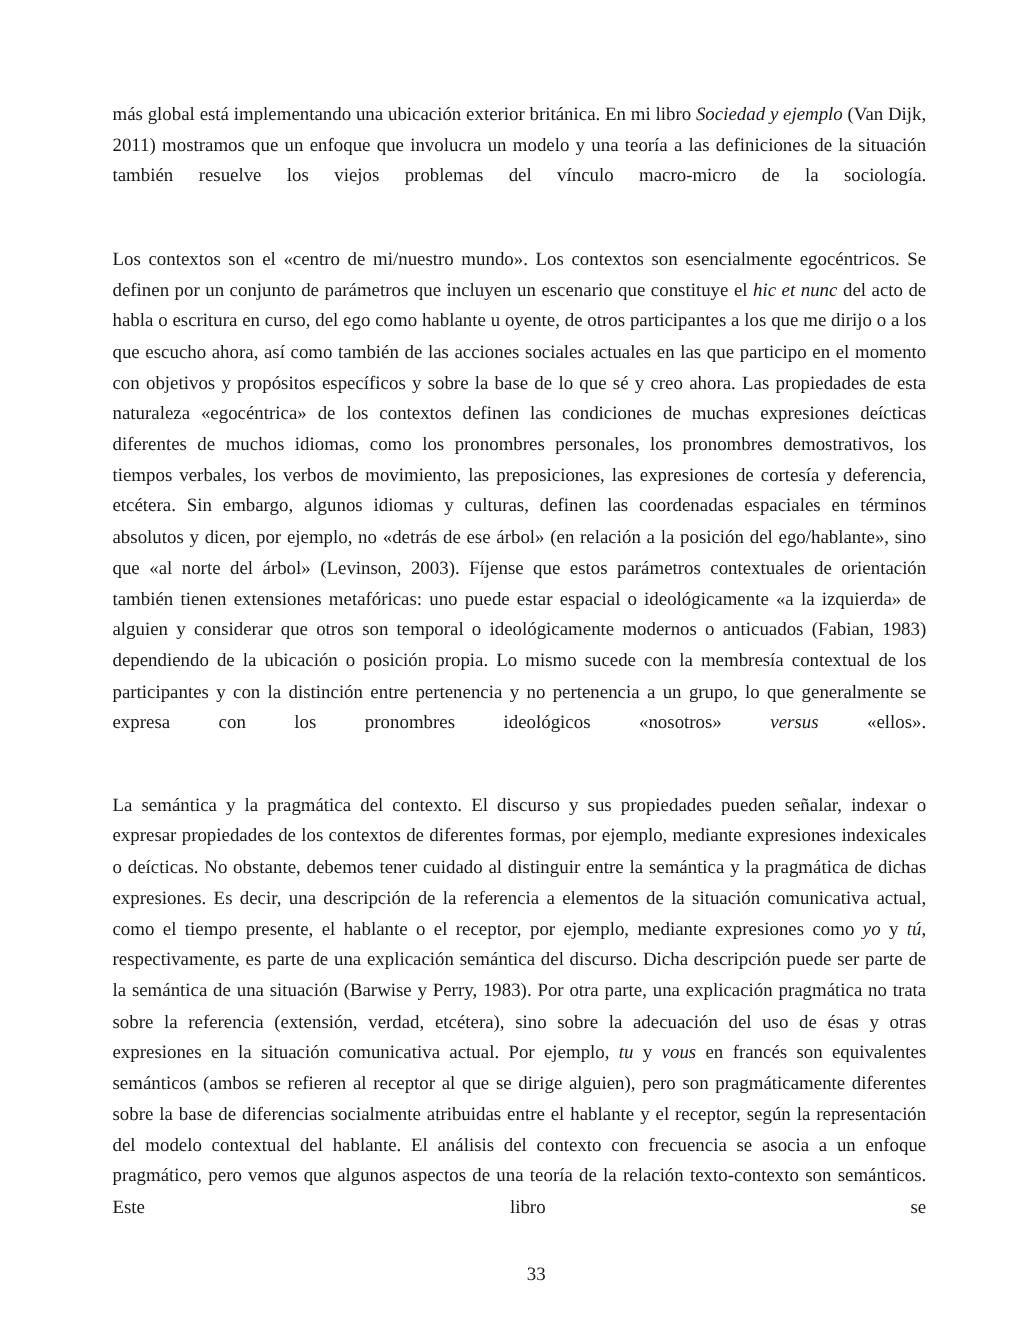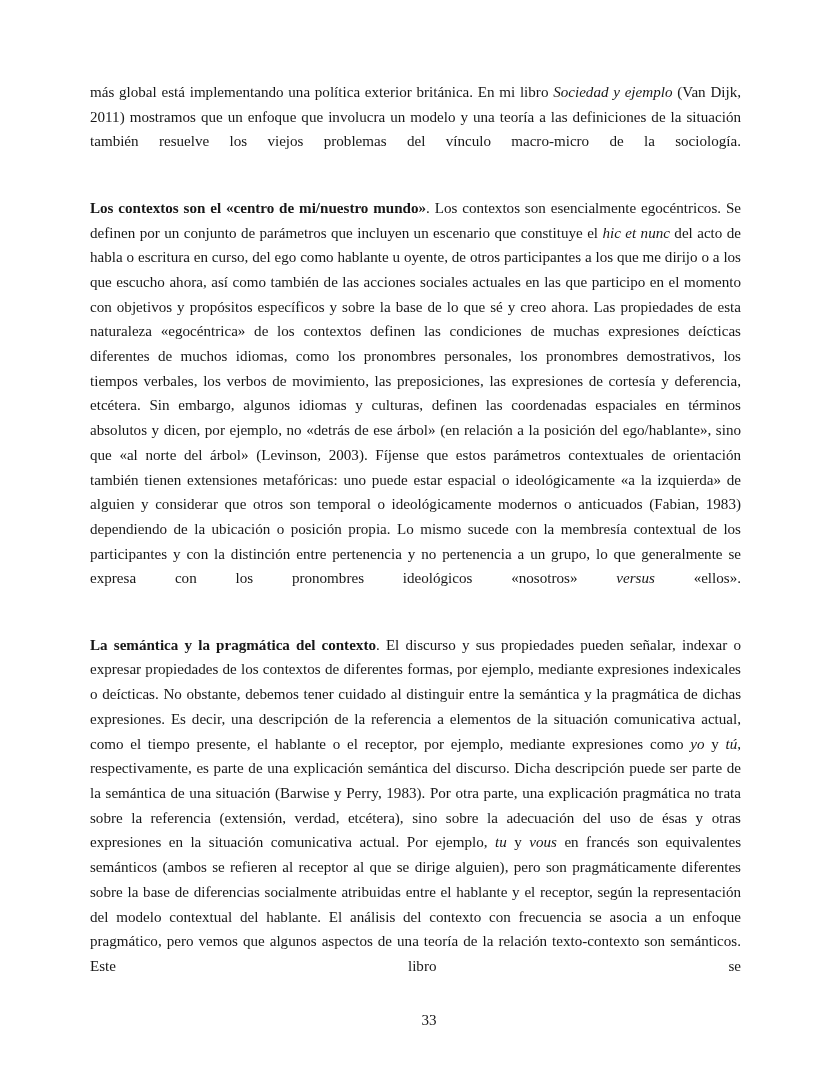--- a/index.html
+++ b/index.html
@@ -37,21 +37,21 @@
   p.para:last-child {
     margin-bottom: 0;
   }
   
   p.para::after {
     content: "";
     display: inline-block;
     width: 100%;
   }
   .runin {
-    font-weight: bold;
+    font-weight: normal;
   }
   .ital {
     font-style: italic;
   }
   .page-number {
     position: absolute;
     left: 15px;
     top: 1008px;
     width: 828px;
     text-align: center;
@@ -60,20 +60,20 @@
     color: #171717;
     font-family: "Liberation Serif", "DejaVu Serif", serif;
   }
 </style>
 </head>
 <body>
 
 <div class="page">
 
   <div class="text-block" id="body-text-block">
-      <p class="para"><span>más global está implementando una política exterior británica. En mi libro </span><span class="ital">Sociedad y ejemplo</span><span> (Van Dijk, 2011) mostramos que un enfoque que involucra un modelo y una teoría a las definiciones de la situación también resuelve los viejos problemas del vínculo macro-micro de la sociología.</span></p>
+      <p class="para"><span>más global está implementando una ubicación exterior británica. En mi libro </span><span class="ital">Sociedad y ejemplo</span><span> (Van Dijk, 2011) mostramos que un enfoque que involucra un modelo y una teoría a las definiciones de la situación también resuelve los viejos problemas del vínculo macro-micro de la sociología.</span></p>
       <p class="para"><span class="runin">Los contextos son el «centro de mi/nuestro mundo»</span><span>. Los contextos son esencialmente egocéntricos. Se definen por un conjunto de parámetros que incluyen un escenario que constituye el </span><span class="ital">hic et nunc</span><span> del acto de habla o escritura en curso, del ego como hablante u oyente, de otros participantes a los que me dirijo o a los que escucho ahora, así como también de las acciones sociales actuales en las que participo en el momento con objetivos y propósitos específicos y sobre la base de lo que sé y creo ahora. Las propiedades de esta naturaleza «egocéntrica» de los contextos definen las condiciones de muchas expresiones deícticas diferentes de muchos idiomas, como los pronombres personales, los pronombres demostrativos, los tiempos verbales, los verbos de movimiento, las preposiciones, las expresiones de cortesía y deferencia, etcétera. Sin embargo, algunos idiomas y culturas, definen las coordenadas espaciales en términos absolutos y dicen, por ejemplo, no «detrás de ese árbol» (en relación a la posición del ego/hablante», sino que «al norte del árbol» (Levinson, 2003). Fíjense que estos parámetros contextuales de orientación también tienen extensiones metafóricas: uno puede estar espacial o ideológicamente «a la izquierda» de alguien y considerar que otros son temporal o ideológicamente modernos o anticuados (Fabian, 1983) dependiendo de la ubicación o posición propia. Lo mismo sucede con la membresía contextual de los participantes y con la distinción entre pertenencia y no pertenencia a un grupo, lo que generalmente se expresa con los pronombres ideológicos «nosotros» </span><span class="ital">versus</span><span> «ellos».</span></p>
       <p class="para"><span class="runin">La semántica y la pragmática del contexto</span><span>. El discurso y sus propiedades pueden señalar, indexar o expresar propiedades de los contextos de diferentes formas, por ejemplo, mediante expresiones indexicales o deícticas. No obstante, debemos tener cuidado al distinguir entre la semántica y la pragmática de dichas expresiones. Es decir, una descripción de la referencia a elementos de la situación comunicativa actual, como el tiempo presente, el hablante o el receptor, por ejemplo, mediante expresiones como </span><span class="ital">yo</span><span> y </span><span class="ital">tú</span><span>, respectivamente, es parte de una explicación semántica del discurso. Dicha descripción puede ser parte de la semántica de una situación (Barwise y Perry, 1983). Por otra parte, una explicación pragmática no trata sobre la referencia (extensión, verdad, etcétera), sino sobre la adecuación del uso de ésas y otras expresiones en la situación comunicativa actual. Por ejemplo, </span><span class="ital">tu</span><span> y </span><span class="ital">vous</span><span> en francés son equivalentes semánticos (ambos se refieren al receptor al que se dirige alguien), pero son pragmáticamente diferentes sobre la base de diferencias socialmente atribuidas entre el hablante y el receptor, según la representación del modelo contextual del hablante. El análisis del contexto con frecuencia se asocia a un enfoque pragmático, pero vemos que algunos aspectos de una teoría de la relación texto-contexto son semánticos. Este libro se</span></p>
     </div>
 
   <div class="page-number">33</div>
 
 </div>
 
 </body></html>

